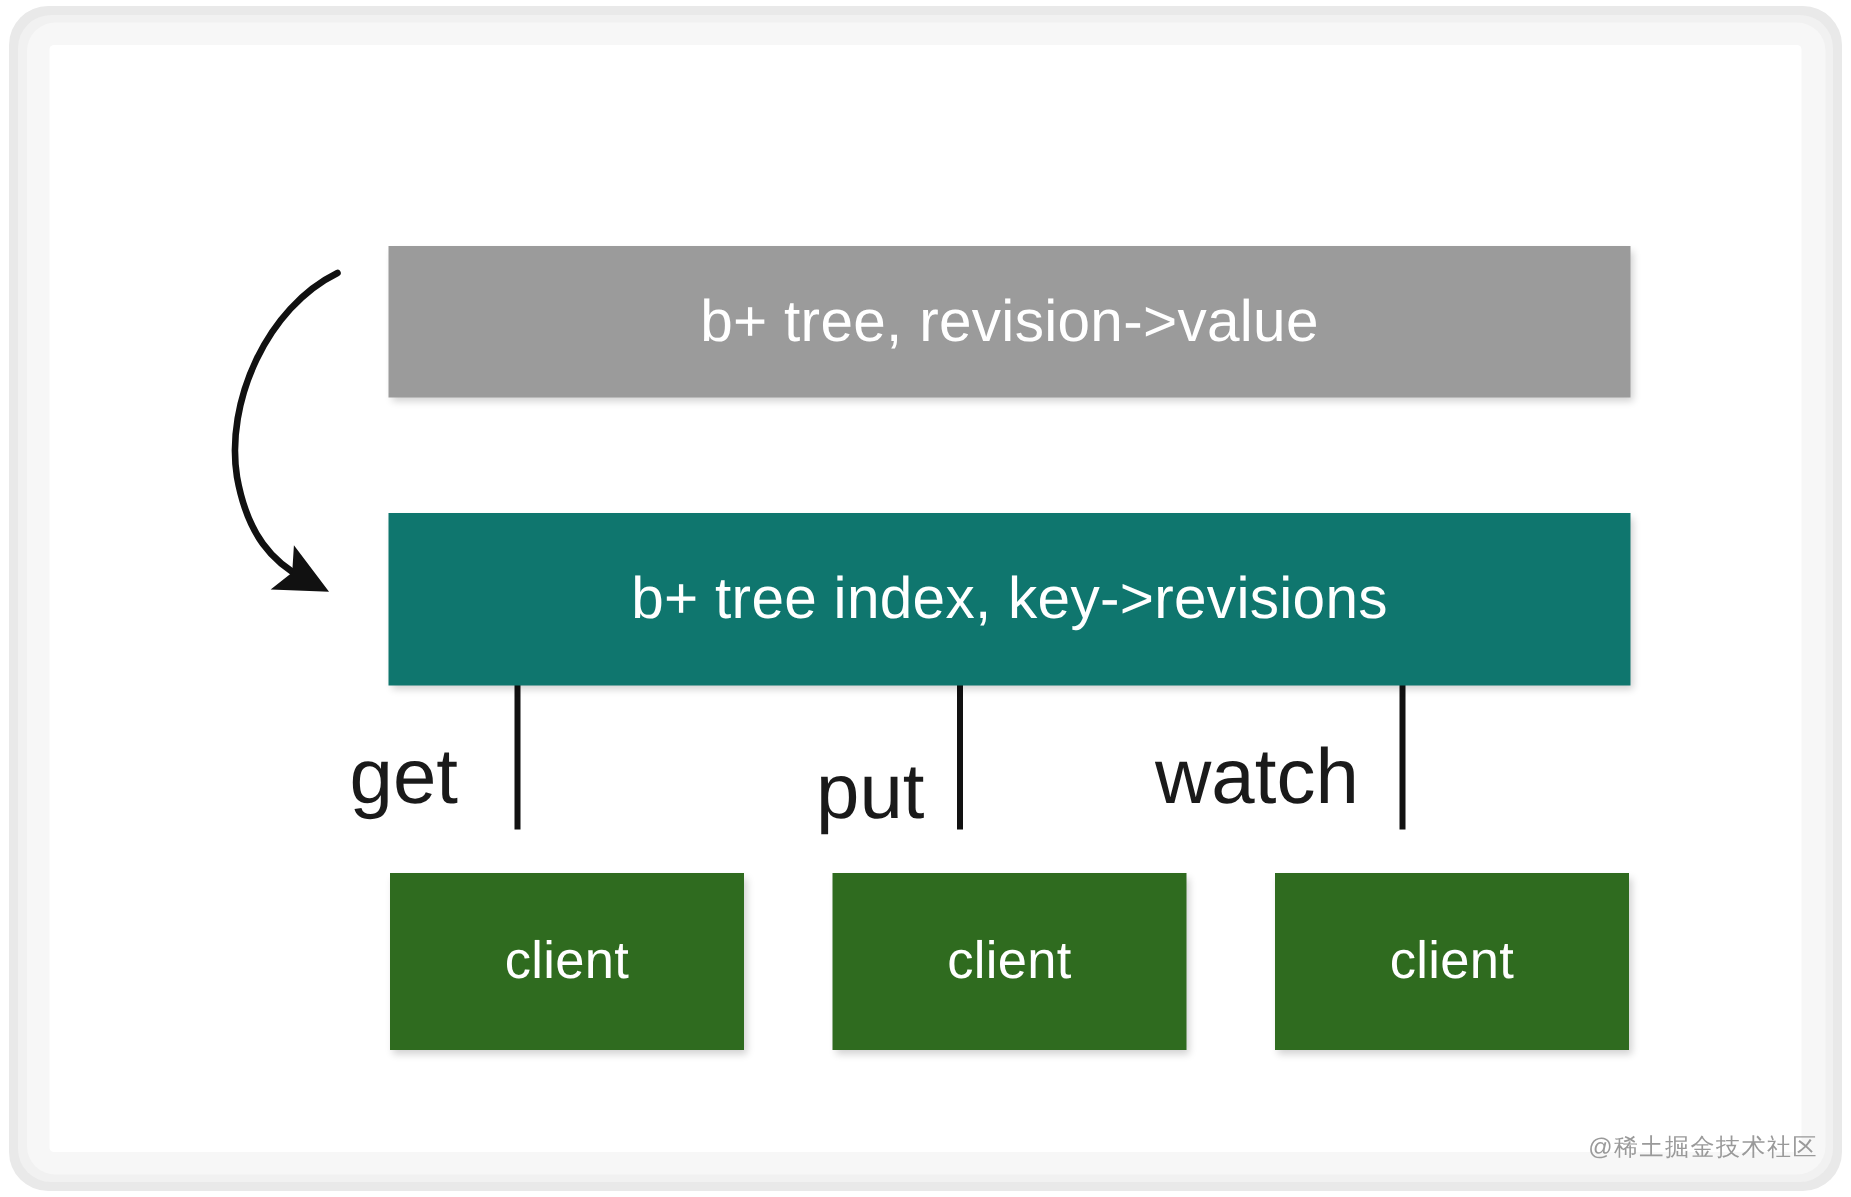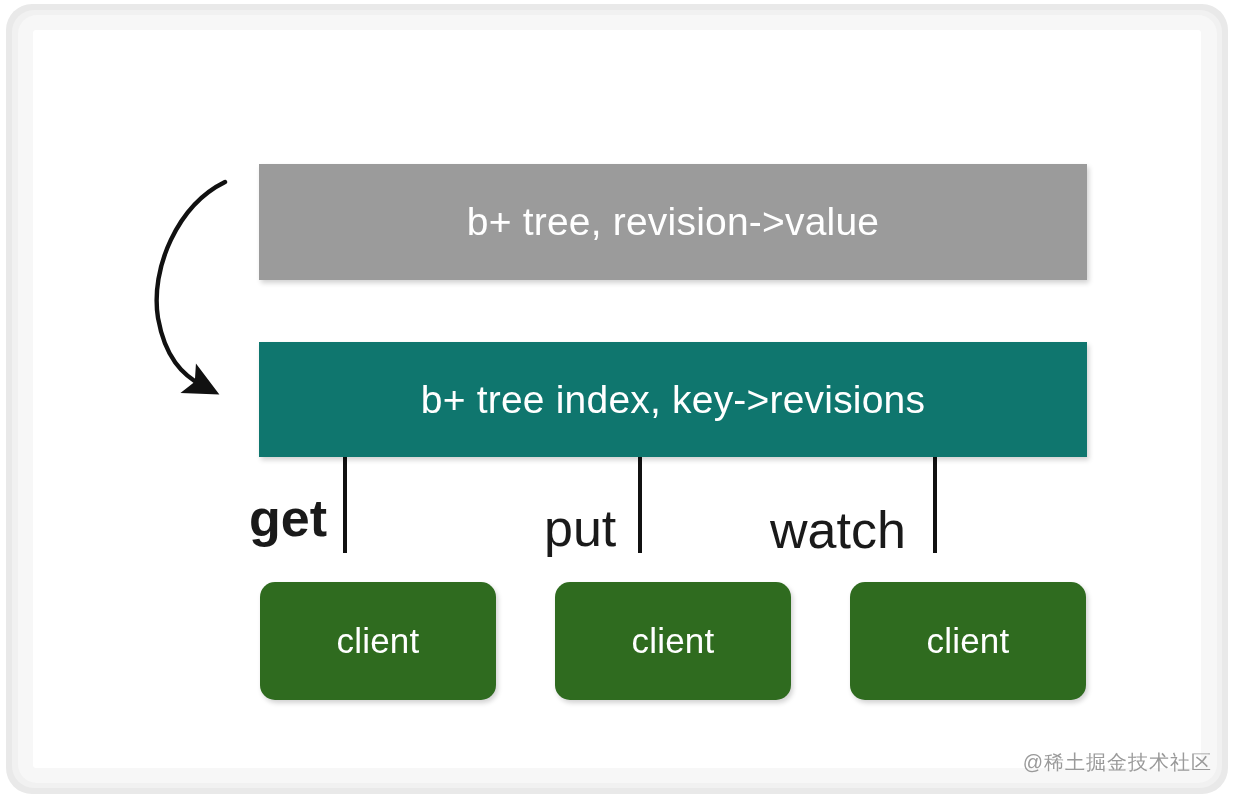--- a/index.html
+++ b/index.html
@@ -61,72 +61,71 @@
     align-items: center;
     justify-content: center;
     color: #ffffff;
     box-shadow: 2px 3px 5px rgba(0,0,0,0.18);
     letter-spacing: 0.2px;
   }
   .box-storage {
     left: 226px;
     top: 134px;
     width: 828px;
-    height: 116px;
+    height: 101px;
     background: #9b9b9b;
     font-size: 39px;
   }
   .box-index {
     left: 226px;
     top: 312px;
     width: 828px;
     height: 115px;
     background: #0f766e;
     font-size: 39px;
   }
   .box-client {
     width: 236px;
     height: 118px;
     background: #2f6b1f;
     font-size: 35px;
     top: 552px;
-    border-radius: 15px;
   }
   .client-1 { left: 227px; }
   .client-2 { left: 522px; }
   .client-3 { left: 817px; }
 
   
   .op-label {
     position: absolute;
     color: #1a1a1a;
     font-size: 52px;
     line-height: 1;
     white-space: nowrap;
   }
-  .op-get   { left: 216px; top: 462px; font-weight: bold; }
+  .op-get   { left: 200px; top: 462px; }
   .op-put   { left: 511px; top: 462px; margin-top: 10px; }
-  .op-watch { left: 737px; top: 474px; }
+  .op-watch { left: 737px; top: 462px; }
 
   
   .arrow-layer {
     position: absolute;
     left: 0;
     top: 0;
     width: 1234px;
     height: 798px;
     pointer-events: none;
   }
 
   
   .watermark {
     position: absolute;
     right: 22px;
     bottom: 22px;
-    font-size: 20px;
+    font-size: 16px;
     color: #9a9a9a;
     letter-spacing: 1px;
     white-space: nowrap;
   }
 </style>
 </head>
 <body>
 
 <div id="screenshot">
 

